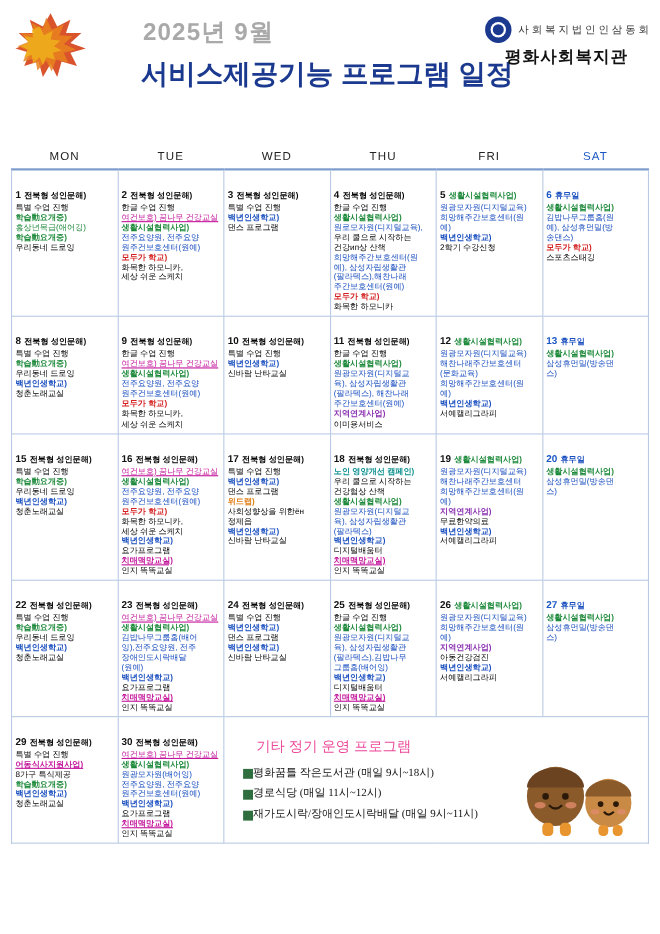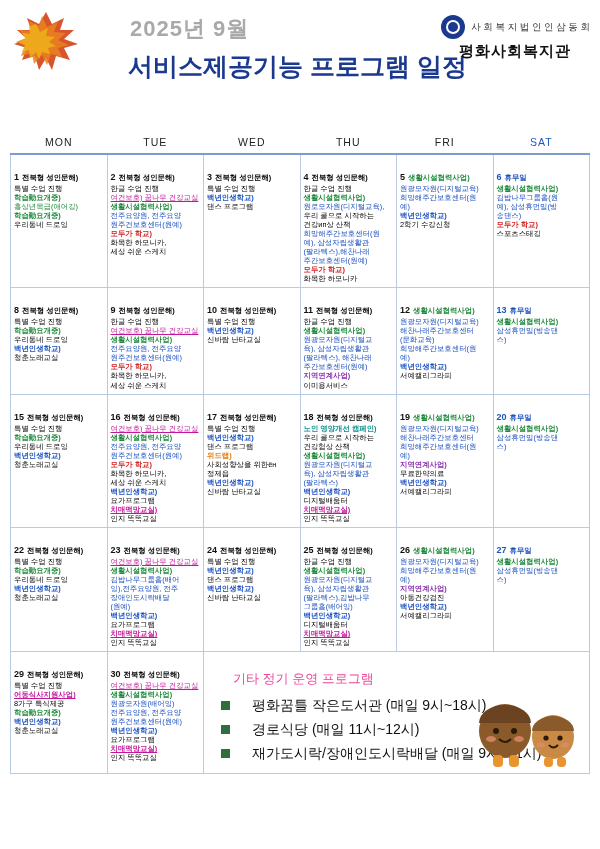--- a/index.html
+++ b/index.html
@@ -57,21 +57,21 @@
   .c-green { color:#1f8a3c; }
   .c-purple{ color:#8a2fb0; }
   .c-magenta{ color:#c4169c;text-decoration:underline; }
   .c-orange{ color:#e07b12; }
   .c-red   { color:#d32020; }
   .c-teal  { color:#0a8f8f; }
 
   
   td.infocell { vertical-align: top; padding: 8px 6px 6px 10px; position:relative; }
   .info-title { font-size: 13px; font-weight:normal; color:#ec4899; margin: 2px 0 10px 26px; }
-  .info-item { display:flex; align-items:center; gap:22px; margin: 7px 0 7px 14px; font-size:14px; }
+  .info-item { display:flex; align-items:center; gap:0; margin: 7px 0 7px 14px; font-size:10px;font-family:Liberation Serif, serif; }
   .bullet { width:9px; height:9px; background:#2f6f3f; display:inline-block; }
   .mascots { position:absolute; right:4px; bottom:2px; }
 </style>
 </head>
 <body>
 
 <div class="page">
 
   <div class="header">
     <div class="leaf">

